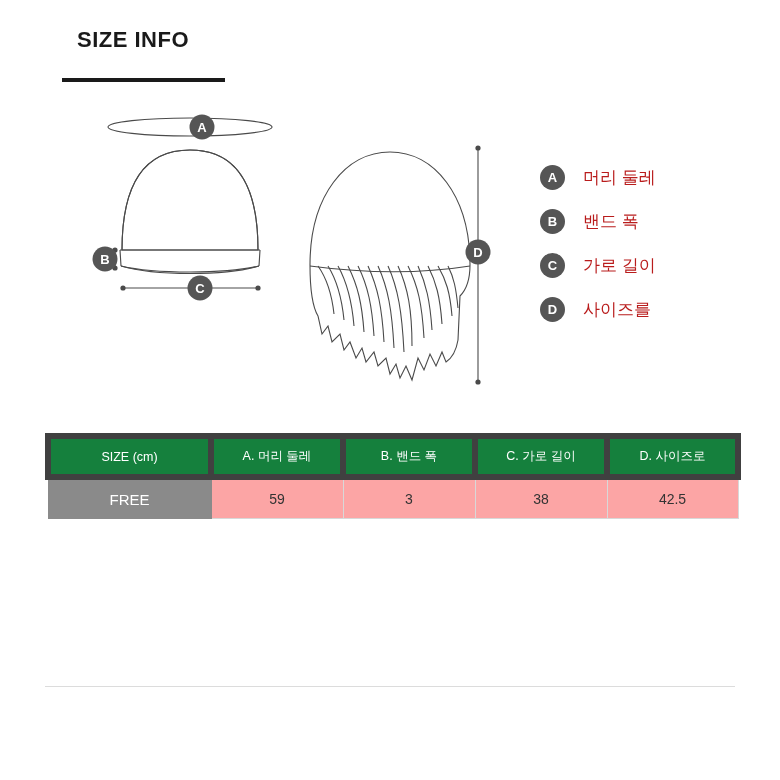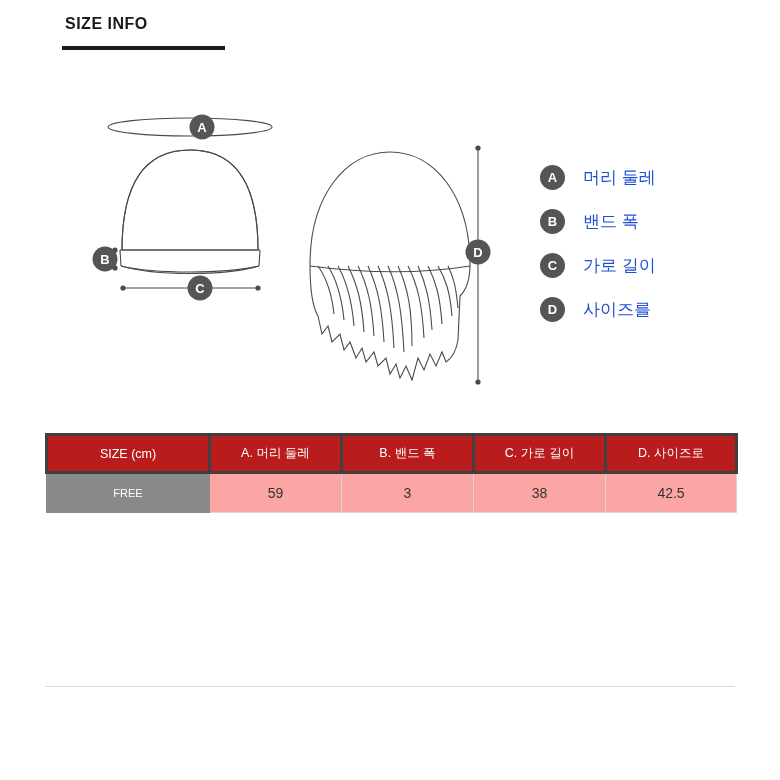--- a/index.html
+++ b/index.html
@@ -19,25 +19,25 @@
     width: 780px;
     height: 780px;
   }
   
   .title-block {
     position: absolute;
     left: 62px;
     top: 12px;
   }
   .title {
-    font-size: 16px;
+    font-size: 22px;
     font-weight: bold;
     letter-spacing: 0.5px;
     color: #1a1a1a;
-    margin: 3px;
+    margin: 15px;
     padding: 0 0 10px 0;
   }
   .title-rule {
     width: 163px;
     height: 4px;
     background: #1a1a1a;
   }
   
   .diagram {
     position: absolute;
@@ -70,52 +70,52 @@
     font-size: 13px;
     font-weight: bold;
     display: flex;
     align-items: center;
     justify-content: center;
     flex: 0 0 auto;
   }
   .legend-label {
     margin-left: 18px;
     font-size: 17px;
-    color: #1d4ed8;
+    color: #b91c1c;
   }
   
   .size-table {
     position: absolute;
     left: 45px;
     top: 433px;
     width: 690px;
     border-collapse: collapse;
     table-layout: fixed;
   }
   .size-table th {
-    background: #b91c1c;
+    background: #15803d;
     color: #ffffff;
     font-size: 12.5px;
     font-weight: normal;
     height: 33px;
-    border: 3px solid #404040;
+    border: 6px solid #404040;
     text-align: center;
   }
   .size-table td {
     height: 36px;
     border: 1px solid #d8d8d8;
     text-align: center;
     font-size: 14px;
     color: #333333;
     background: #fca5a5;
   }
   .size-table td.rowhead {
     background: #8a8a8a;
     color: #ffffff;
-    font-size: 11px;
+    font-size: 15px;
     border: 1px solid #8a8a8a;
   }
   
   .notes {
     position: absolute;
     left: 45px;
     top: 523px;
     width: 690px;
     border-top: 1px solid #dcdcdc;
     padding-top: 22px;

